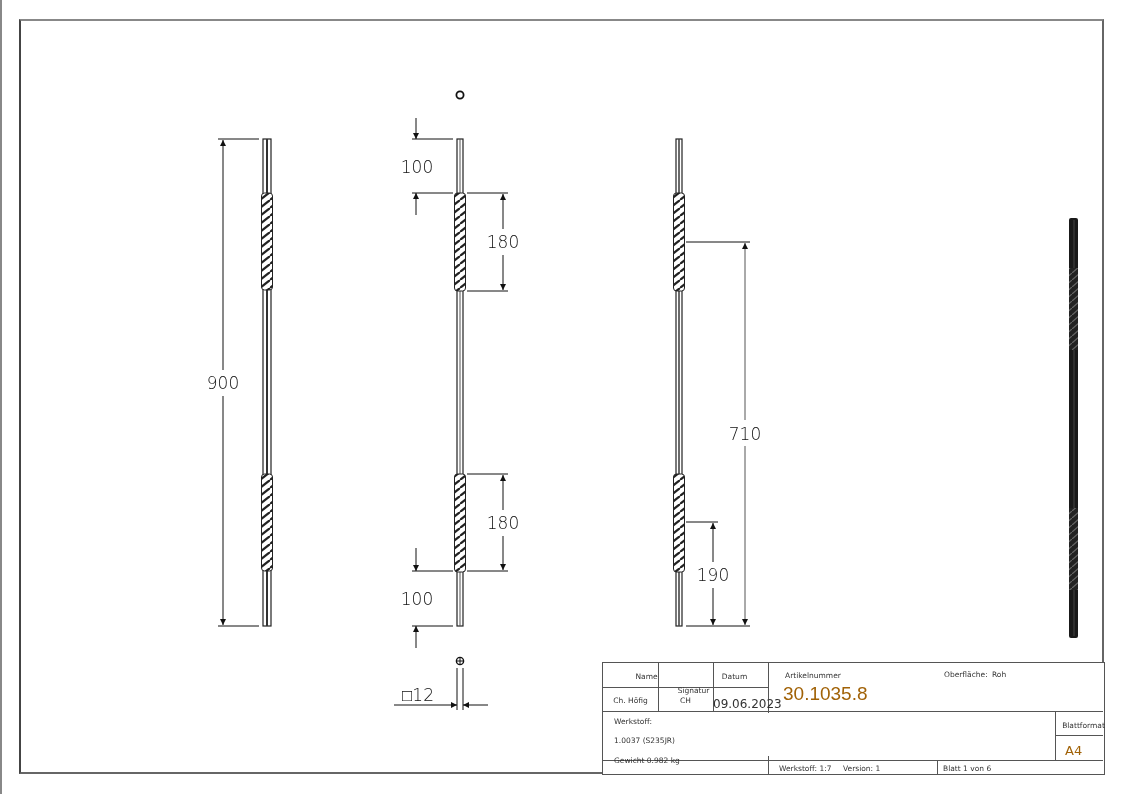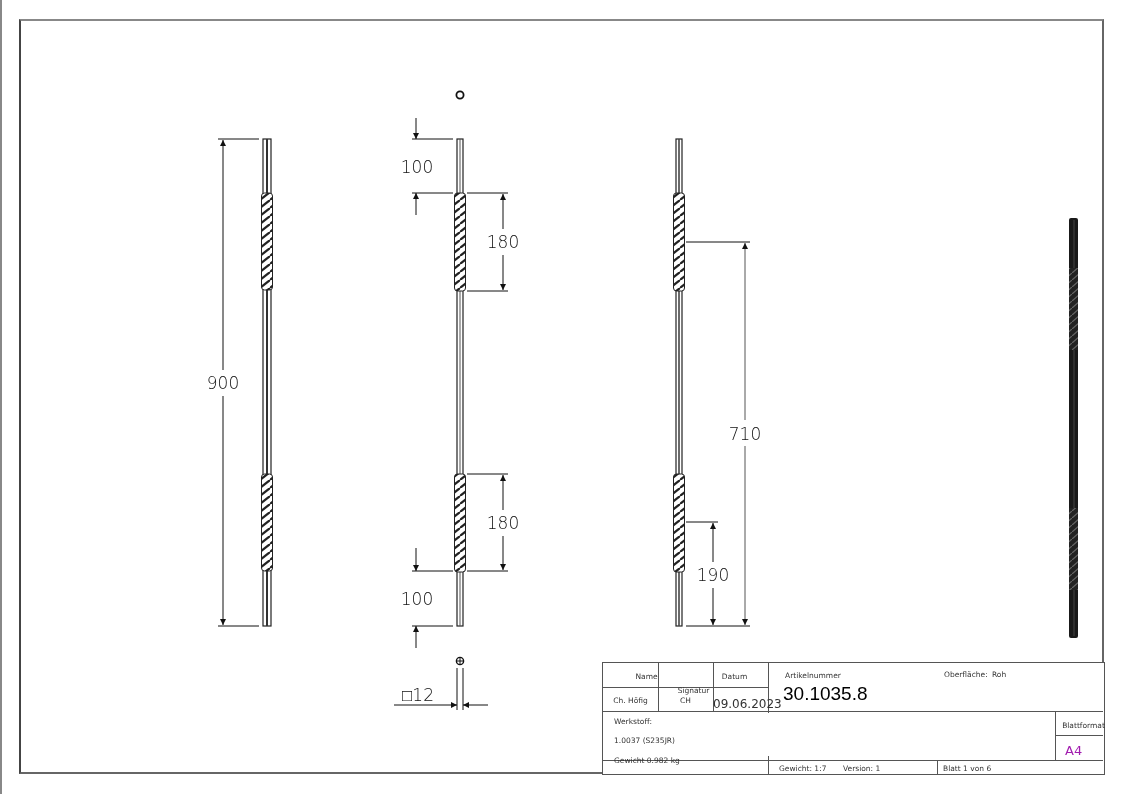--- a/index.html
+++ b/index.html
@@ -11,22 +11,22 @@
   svg.drawing { position: absolute; left: 0; top: 0; }
   .dimtext { font-family: "DejaVu Sans", sans-serif; font-size: 17px; font-weight: 300; fill: #111; }
 
   
   .tb { position: absolute; left: 602px; top: 662px; width: 503px; height: 113px;
         box-sizing: border-box; border: 1.5px solid #555; background: #fff; font-size: 7.5px; color: #333; }
   .tb .hline { position: absolute; height: 0; border-top: 1.5px solid #555; }
   .tb .vline { position: absolute; width: 0; border-left: 1.5px solid #555; }
   .tb .lbl { position: absolute; white-space: nowrap; }
   .tb .center { text-align: center; }
-  .tb .artnum { position: absolute; left: 180px; top: 20px; font-family: "Liberation Sans", sans-serif; font-size: 19px; color: #000000; }
-  .tb .fmt { position: absolute; left: 462px; top: 80px; font-size: 13px; color: #a21caf; }
+  .tb .artnum { position: absolute; left: 180px; top: 20px; font-family: "Liberation Sans", sans-serif; font-size: 19px; color: #a16207; }
+  .tb .fmt { position: absolute; left: 462px; top: 80px; font-size: 13px; color: #a16207; }
 </style>
 </head>
 <body>
 
 <div class="outer-edge"></div>
 <div class="frame"></div>
 
 <svg class="drawing" width="1123" height="794" viewBox="0 0 1123 794">
   <defs>
     <marker id="arr" viewBox="0 0 10 10" refX="10" refY="5" markerWidth="10" markerHeight="6" orient="auto-start-reverse" markerUnits="userSpaceOnUse">
@@ -154,16 +154,16 @@
   <span class="lbl" style="left:341px; top:7px;">Oberfläche:</span>
   <span class="lbl" style="left:389px; top:7px;">Roh</span>
 
   <span class="lbl" style="left:11px; top:54px;">Werkstoff:</span>
   <span class="lbl" style="left:11px; top:73px;text-align:center;">1.0037 (S235JR)</span>
 
   <span class="lbl center" style="left:452px; width:57px; top:58px;">Blattformat</span>
   <span class="fmt">A4</span>
 
   <span class="lbl" style="left:11px; top:93px;">Gewicht 0.982 kg</span>
-  <span class="lbl" style="left:176px; top:101px;">Gewicht: 1:7</span>
+  <span class="lbl" style="left:176px; top:101px;">Werkstoff: 1:7</span>
   <span class="lbl" style="left:240px; top:101px;">Version: 1</span>
   <span class="lbl" style="left:340px; top:101px;">Blatt 1 von 6</span>
 </div>
 
 </body></html>

